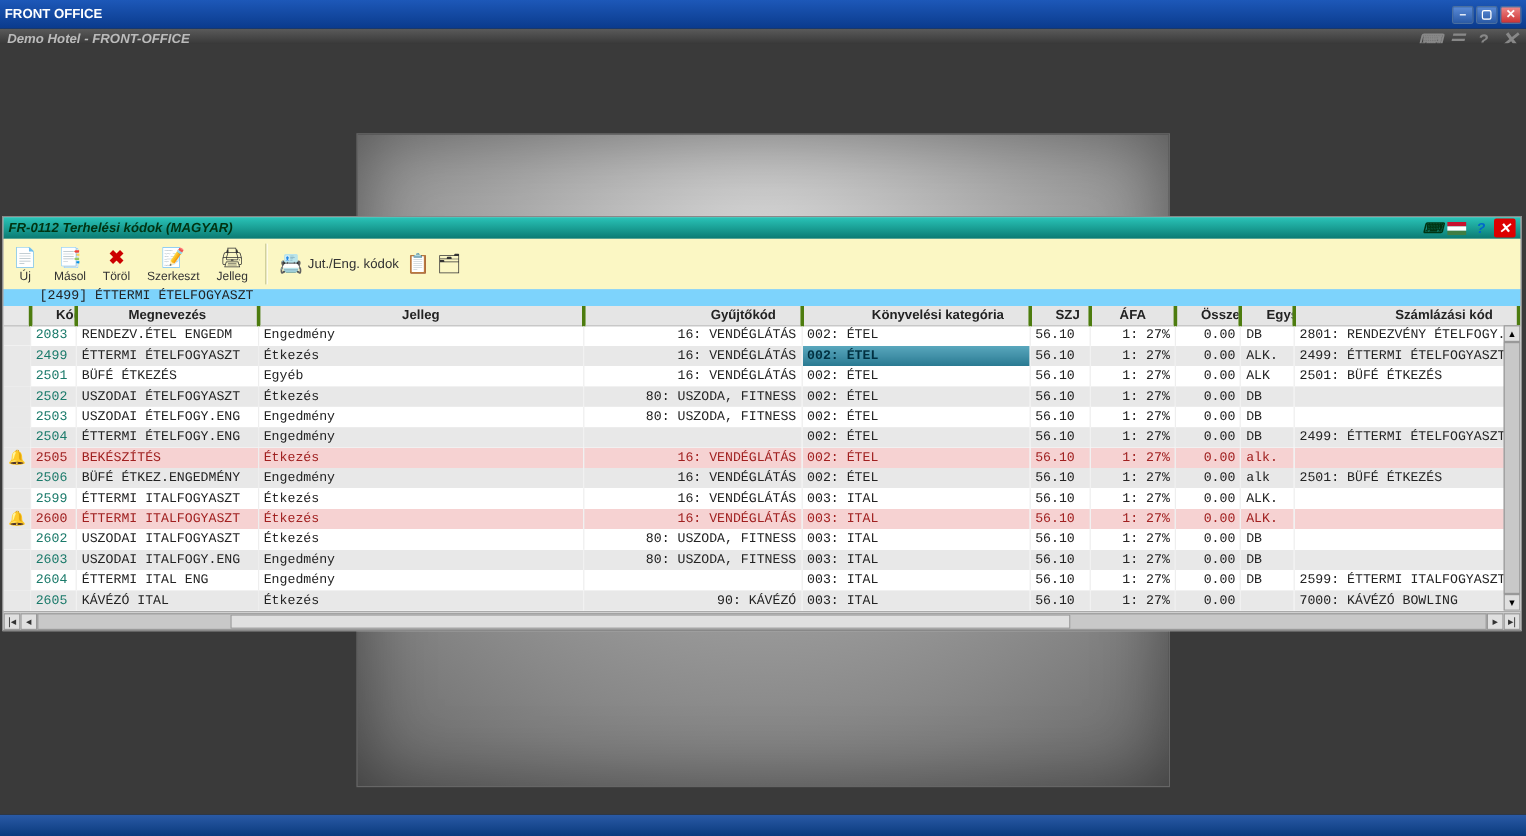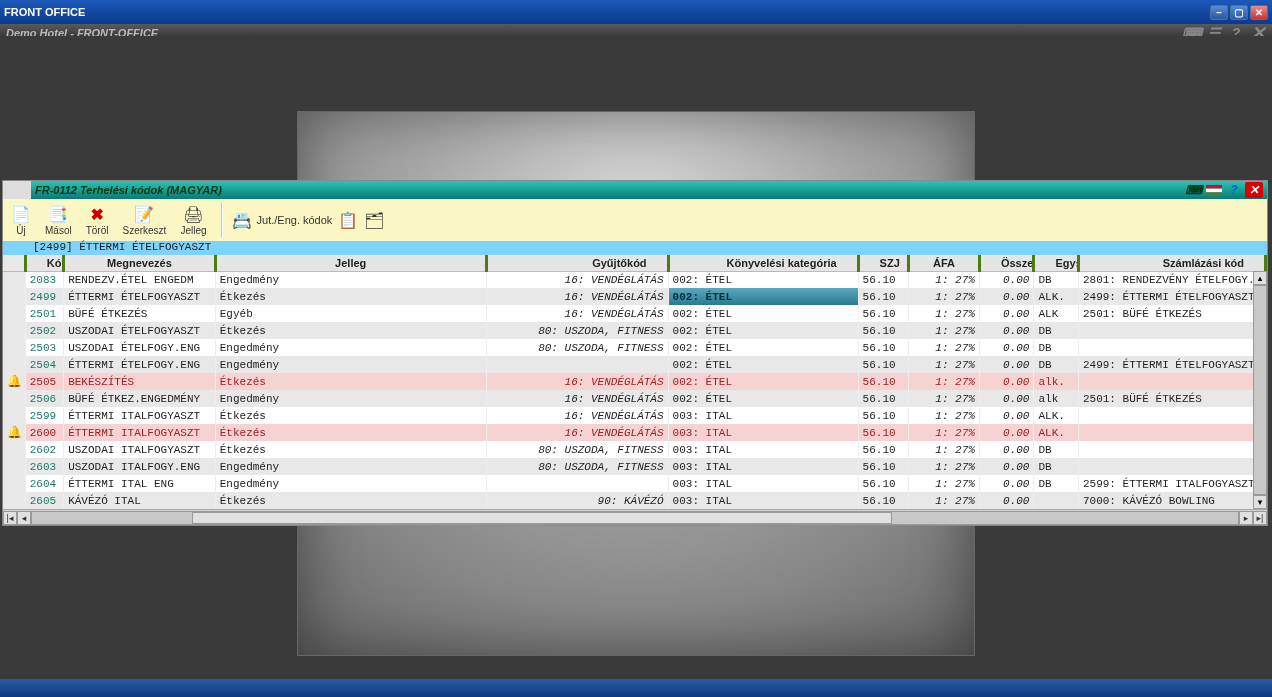--- a/index.html
+++ b/index.html
@@ -96,21 +96,20 @@
   .sub-titlebar {
     height: 18px;
     background: linear-gradient(to bottom, #2ac4b8, #0a7a72);
     color: #031;
     display: flex;
     align-items: center;
     padding: 0 4px;
     font-weight: bold;
     font-style: italic;
     font-size: 11px;
-    margin-left: 28px;
   }
   .sub-titlebar .spacer { flex: 1; }
   .sub-ic {
     width: 18px;
     height: 16px;
     margin-left: 2px;
     display: flex;
     align-items: center;
     justify-content: center;
     font-size: 12px;
@@ -202,21 +201,21 @@
   tbody tr:nth-child(odd) { background: #fff; }
   tbody tr:nth-child(even) { background: #e8e8e8; }
   tbody tr.hl { background: #f6d2d2 !important; }
   tbody tr.hl td { color: #a02020; }
   tbody tr.hl td.code { color: #a02020; }
   td.sel {
     background: linear-gradient(to bottom, #5aa8be, #2a7a92) !important;
     color: #003040;
     font-weight: bold;
   }
-  .num { text-align: right; font-style: italic; }
+  .num { text-align: right; }
   .col-icon { width: 22px; background: #e8e8e8 !important; }
   tbody tr .col-icon { font-size: 12px; text-align: center; color: #776; }
   .hscroll {
     height: 16px;
     background: #d0d0d0;
     border-top: 1px solid #aaa;
     display: flex;
     align-items: center;
   }
   .hs-btn {

